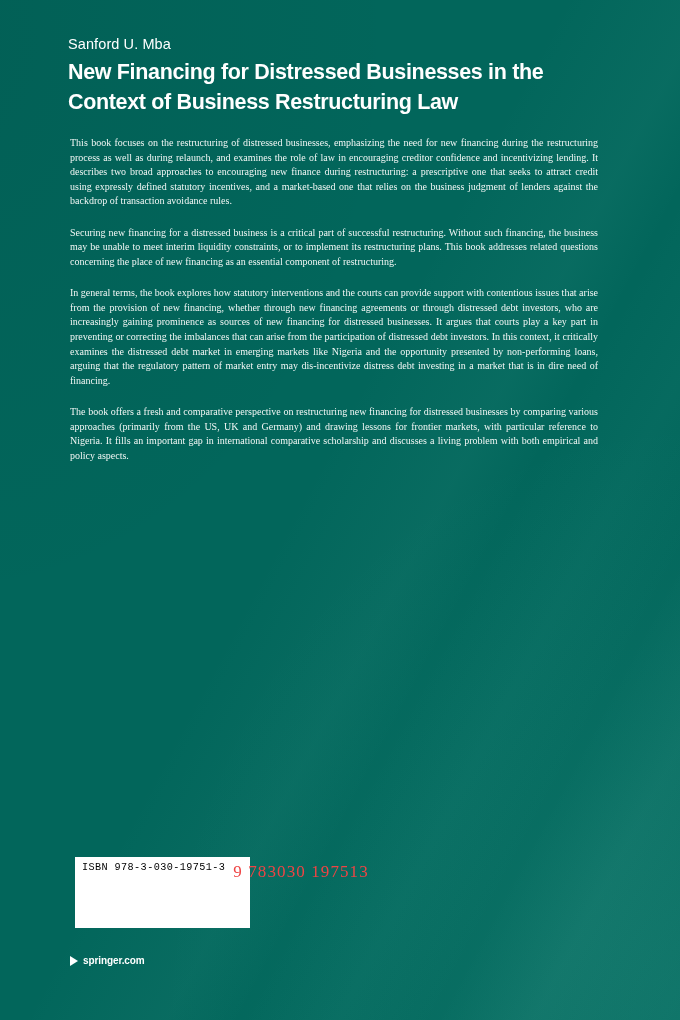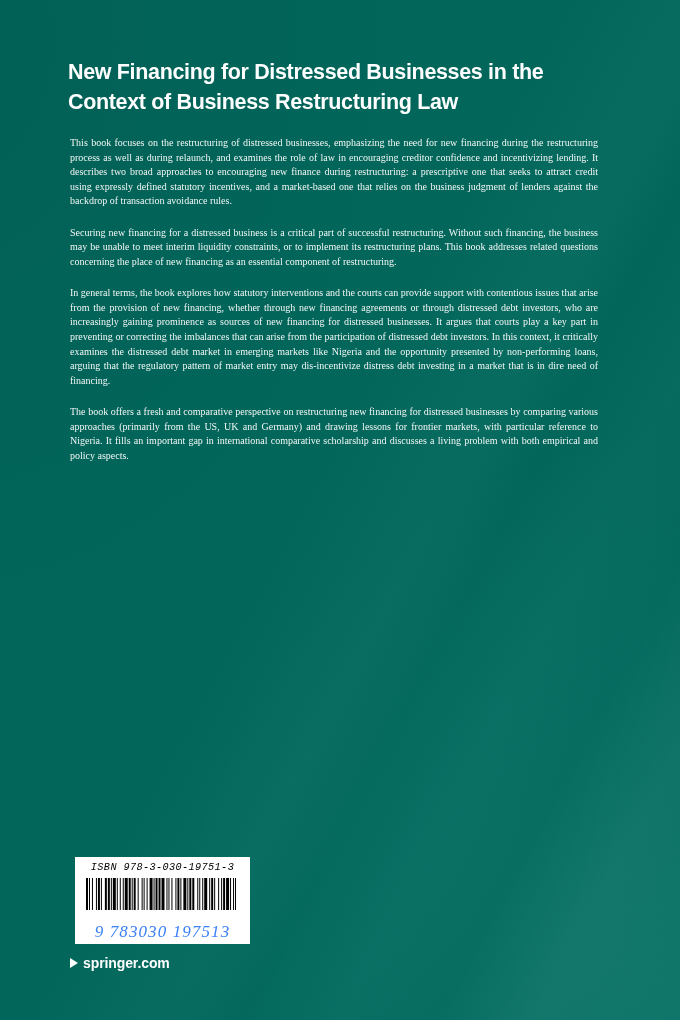--- a/index.html
+++ b/index.html
@@ -95,54 +95,53 @@
     text-justify: inter-word;
   }
   .blurb p:last-child { margin-bottom: 13px; }
 
   
   .barcode-panel {
     position: absolute;
     left: 75px;
     top: 857px;
     width: 175px;
-    height: 87px;
+    height: 71px;
     background: #ffffff;
     box-sizing: border-box;
     padding: 5px 7px 4px 7px;
     display: flex;
-    flex-direction: column;
-    font-style: italic;
+    flex-direction: row;
   }
 
   .isbn-text {
     color: #000000;
     font-family: "Liberation Mono", monospace;
     font-size: 10.2px;
     letter-spacing: 0.4px;
     text-align: center;
     line-height: 1.25;
     white-space: nowrap;
   }
 
   .barcode-bars {
     flex: 1;
     display: block;
     margin: 3px 4px 0 4px;
   }
 
   .barcode-digits {
-    color: #3b82f6;
+    color: #ef4444;
     font-family: "Liberation Serif", serif;
     font-size: 17px;
     font-weight: normal;
     text-align: center;
     letter-spacing: 1.1px;
     line-height: 1;
-    margin-top: 13px;
+    margin-top: 1px;
     white-space: nowrap;
   }
 
   
   .springer {
     position: absolute;
     left: 70px;
     top: 955px;
     display: flex;
     align-items: center;
@@ -153,33 +152,34 @@
     height: 0;
     border-left: 8px solid #ffffff;
     border-top: 5px solid transparent;
     border-bottom: 5px solid transparent;
     display: block;
   }
   .springer-text {
     color: #ffffff;
     font-family: "Liberation Sans", sans-serif;
     font-weight: bold;
-    font-size: 14px;
+    font-size: 10px;
     letter-spacing: -0.1px;
   }
 </style>
 </head>
 <body>
 
 <div class="cover">
 
   <div class="cover-texture"></div>
 
   <div class="content">
 
+    <div class="author">Sanford U. Mba</div>
 
     <h1 class="title">New Financing for Distressed Businesses in the Context of Business Restructuring Law</h1>
 
     <div class="blurb">
       <p>This book focuses on the restructuring of distressed businesses, emphasizing the need for new financing during the restructuring process as well as during relaunch, and examines the role of law in encouraging creditor confidence and incentivizing lending. It describes two broad approaches to encouraging new finance during restructuring: a prescriptive one that seeks to attract credit using expressly defined statutory incentives, and a market-based one that relies on the business judgment of lenders against the backdrop of transaction avoidance rules.</p>
       <p>Securing new financing for a distressed business is a critical part of successful restructuring. Without such financing, the business may be unable to meet interim liquidity constraints, or to implement its restructuring plans. This book addresses related questions concerning the place of new financing as an essential component of restructuring.</p>
       <p>In general terms, the book explores how statutory interventions and the courts can provide support with contentious issues that arise from the provision of new financing, whether through new financing agreements or through distressed debt investors, who are increasingly gaining prominence as sources of new financing for distressed businesses. It argues that courts play a key part in preventing or correcting the imbalances that can arise from the participation of distressed debt investors. In this context, it critically examines the distressed debt market in emerging markets like Nigeria and the opportunity presented by non-performing loans, arguing that the regulatory pattern of market entry may dis-incentivize distress debt investing in a market that is in dire need of financing.</p>
       <p>The book offers a fresh and comparative perspective on restructuring new financing for distressed businesses by comparing various approaches (primarily from the US, UK and Germany) and drawing lessons for frontier markets, with particular reference to Nigeria. It fills an important gap in international comparative scholarship and discusses a living problem with both empirical and policy aspects.</p>
     </div>
 

